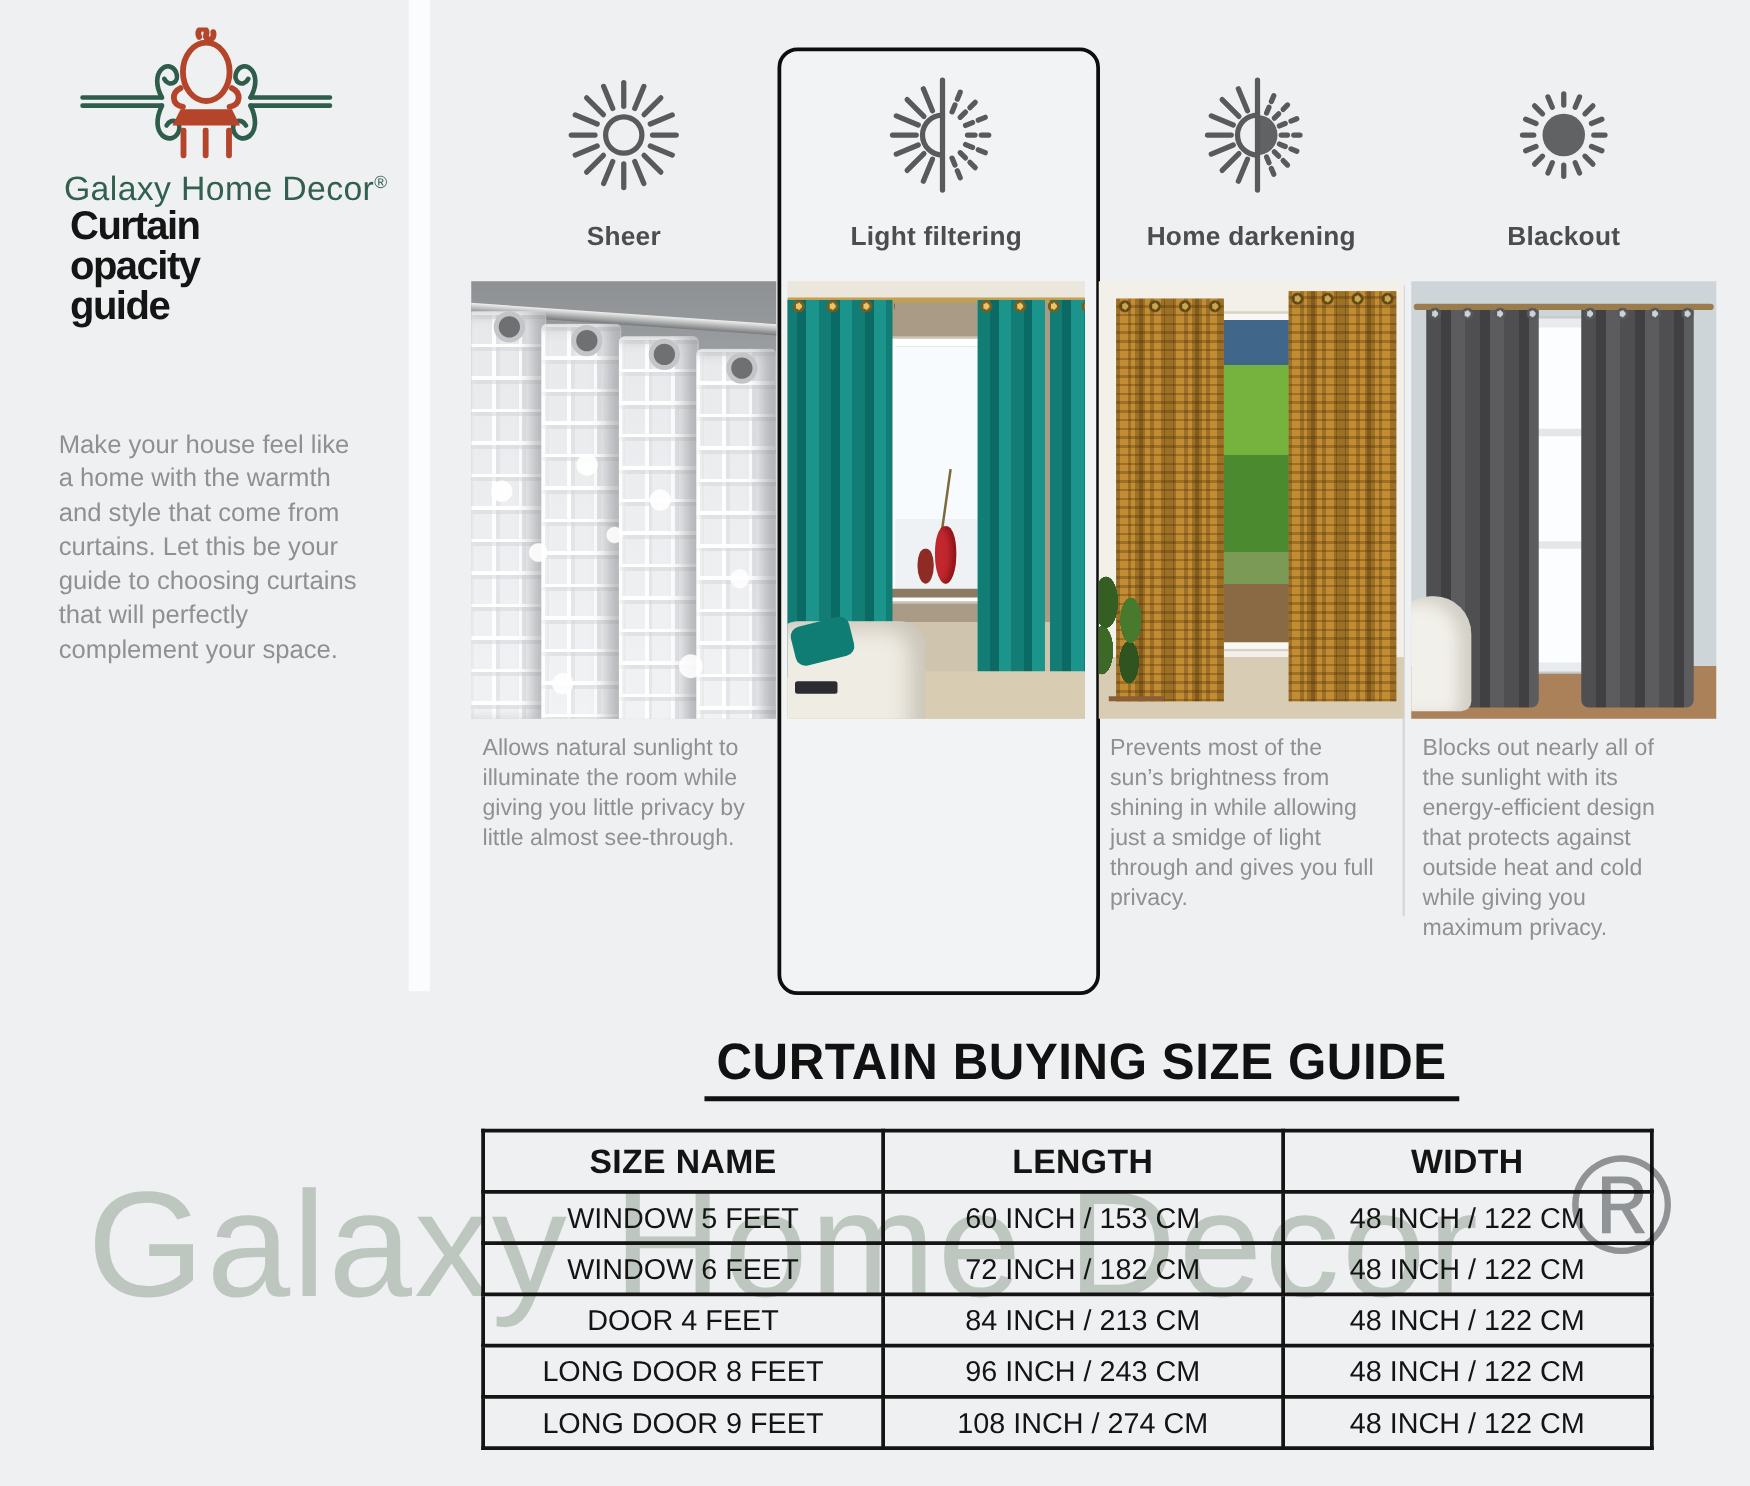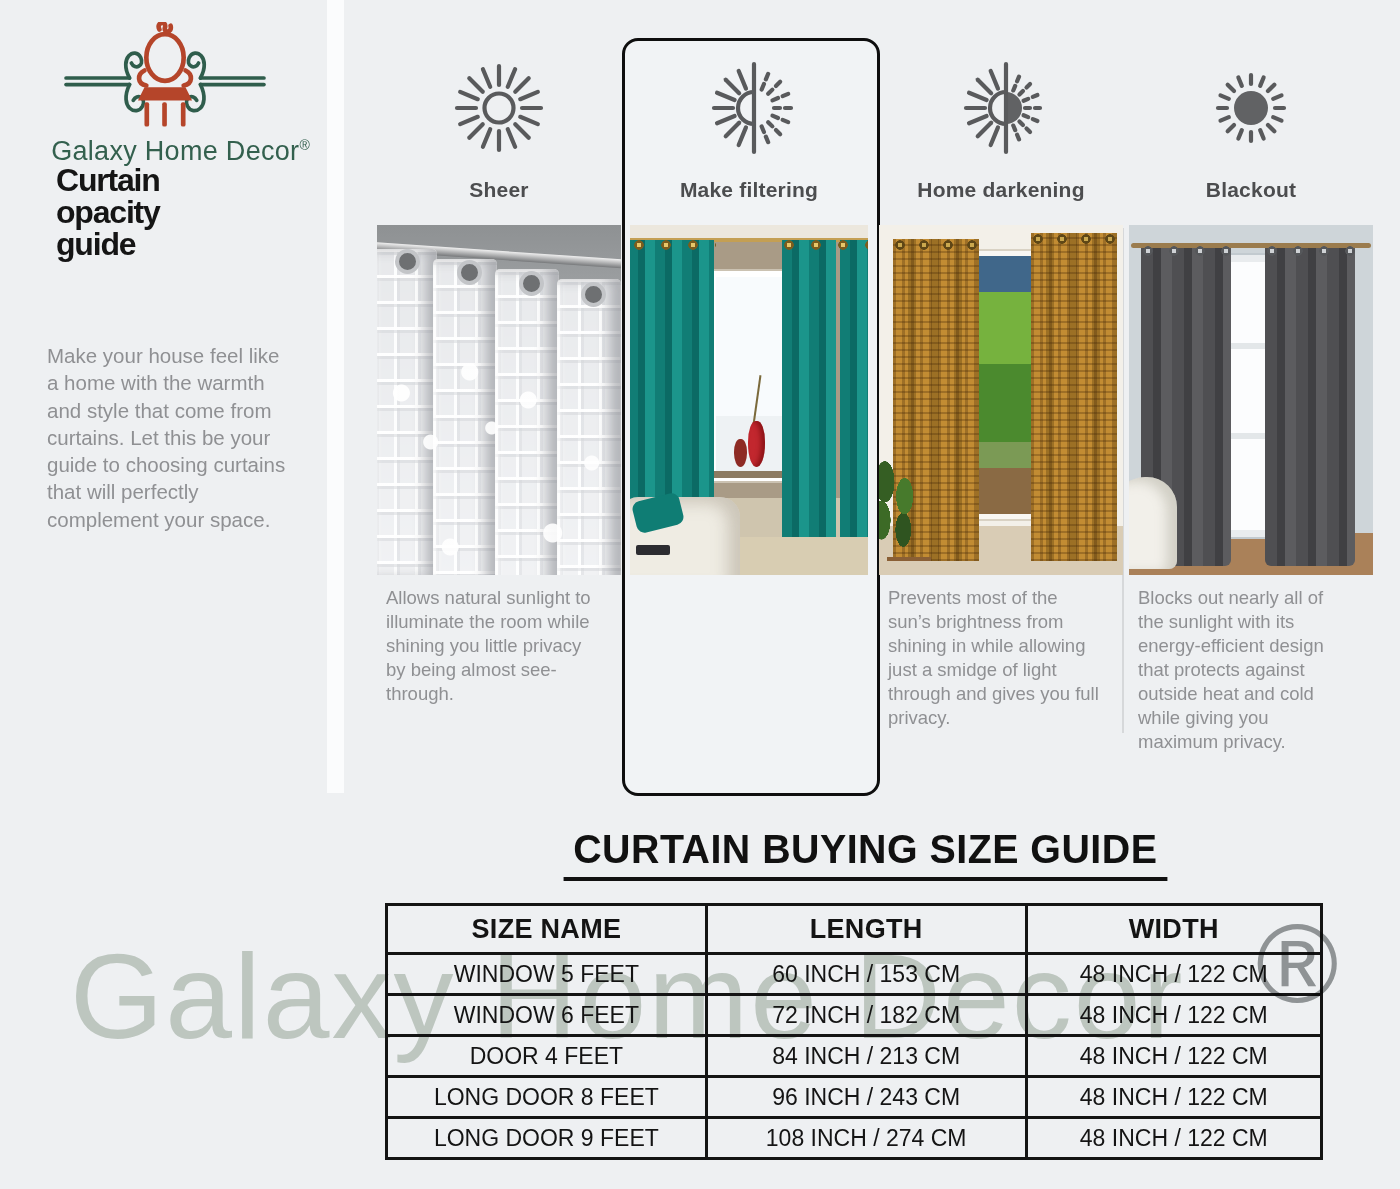--- a/index.html
+++ b/index.html
@@ -235,21 +235,21 @@
       <div class="lacepanel lp1"></div>
       <div class="lacepanel lp2"></div>
       <div class="lacepanel lp3"></div>
       <div class="lacepanel lp4"></div>
       <div class="lace-flowers"></div>
       <div class="grommet gm1"></div>
       <div class="grommet gm2"></div>
       <div class="grommet gm3"></div>
       <div class="grommet gm4"></div>
     </div>
-    <div class="type-desc">Allows natural sunlight to illuminate the room while shining you little privacy by being almost see-through.</div>
+    <div class="type-desc">Allows natural sunlight to illuminate the room while giving you little privacy by little almost see-through.</div>
   </div>
 
   <div class="abs col" id="col-filter">
     <div class="icon-wrap">
       <svg viewBox="0 0 100 100">
         <g class="sun-stroke">
           <line x1="55" y1="6" x2="55" y2="94"></line>
           <path d="M55,34 A16,16 0 0 0 55,66"></path>
           <line id="ray-lf" x1="34" y1="50" x2="15" y2="50"></line>
           <use href="#ray-lf" transform="rotate(22.5 55 50)"></use>
@@ -261,21 +261,21 @@
           <line id="dash-lf" x1="75" y1="50" x2="93" y2="50" stroke-dasharray="6 5"></line>
           <use href="#dash-lf" transform="rotate(22.5 55 50)"></use>
             <use href="#dash-lf" transform="rotate(45 55 50)"></use>
           <use href="#dash-lf" transform="rotate(67.5 55 50)"></use>
             <use href="#dash-lf" transform="rotate(-22.5 55 50)"></use>
           <use href="#dash-lf" transform="rotate(-45 55 50)"></use>
             <use href="#dash-lf" transform="rotate(-67.5 55 50)"></use>
         </g>
       </svg>
     </div>
-    <div class="type-label">Make filtering</div>
+    <div class="type-label">Light filtering</div>
     <div class="photo ph-filter">
       <div class="rod"></div>
       <div class="window"></div>
       <div class="sill"></div>
       <div class="branch"></div>
       <div class="vase-b"></div>
       <div class="vase-a"></div>
       <div class="curtL teal"></div>
       <div class="curtR1 teal"></div>
       <div class="curtR2 teal"></div>

